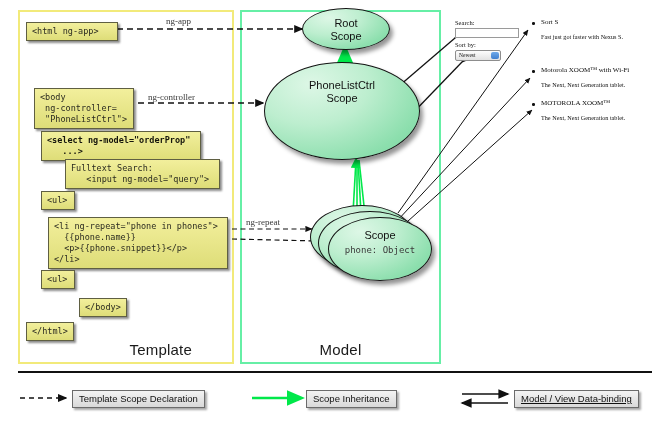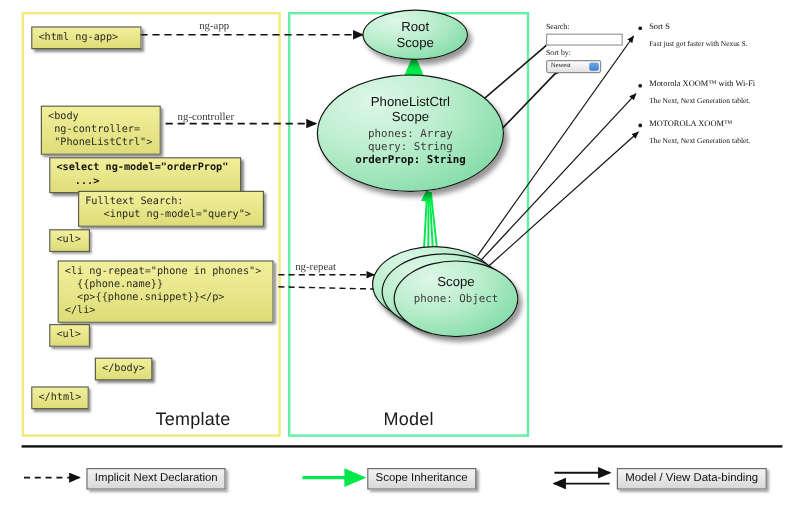--- a/index.html
+++ b/index.html
@@ -241,21 +241,20 @@
   <div class="codebox" style="left:26px; top:322px; width:48px;">&lt;/html&gt;</div>
 
   <div class="scope" style="left:302px; top:8px; width:88px; height:42px; padding-top:8px;">
     <div class="scope-name">Root</div>
     <div class="scope-name">Scope</div>
   </div>
 
   <div class="scope" style="left:264px; top:62px; width:156px; height:98px; padding-top:16px;">
     <div class="scope-name">PhoneListCtrl</div>
     <div class="scope-name">Scope</div>
-    <div class="scope-props"><span>phones: Array</span><br><span>query: String</span><br><span class="b">orderProp: String</span></div>
   </div>
 
   <div class="scope" style="left:310px; top:205px; width:104px; height:64px;"></div>
   <div class="scope" style="left:318px; top:211px; width:104px; height:64px;"></div>
   <div class="scope" style="left:328px; top:217px; width:104px; height:64px; padding-top:11px;">
     <div class="scope-name">Scope</div>
     <div class="scope-props"><span>phone: Object</span></div>
   </div>
 
   <div class="view-label" style="left:455px; top:19px;">Search:</div>
@@ -292,17 +291,17 @@
     </defs>
 
     <line x1="20" y1="398" x2="66" y2="398" stroke="#111" stroke-width="1.4" stroke-dasharray="5,4" marker-end="url(#lg-black)"></line>
 
     <line x1="252" y1="398" x2="300" y2="398" stroke="#00e84a" stroke-width="2.6" marker-end="url(#lg-green)"></line>
 
     <line x1="462" y1="394" x2="508" y2="394" stroke="#111" stroke-width="1.6" marker-end="url(#lg-black)"></line>
     <line x1="508" y1="403" x2="462" y2="403" stroke="#111" stroke-width="1.6" marker-end="url(#lg-black)"></line>
   </svg>
 
-  <div class="legend-box" style="left:72px; top:390px;">Implicit Next Declaration</div>
+  <div class="legend-box" style="left:72px; top:390px;">Template Scope Declaration</div>
   <div class="legend-box" style="left:306px; top:390px;">Scope Inheritance</div>
-  <div class="legend-box" style="left:514px; top:390px;">Model / View Data-binding</div>
+  <div class="legend-box" style="left:514px; top:390px;text-decoration:underline;">Model / View Data-binding</div>
 
 </div>
 
 </body></html>

